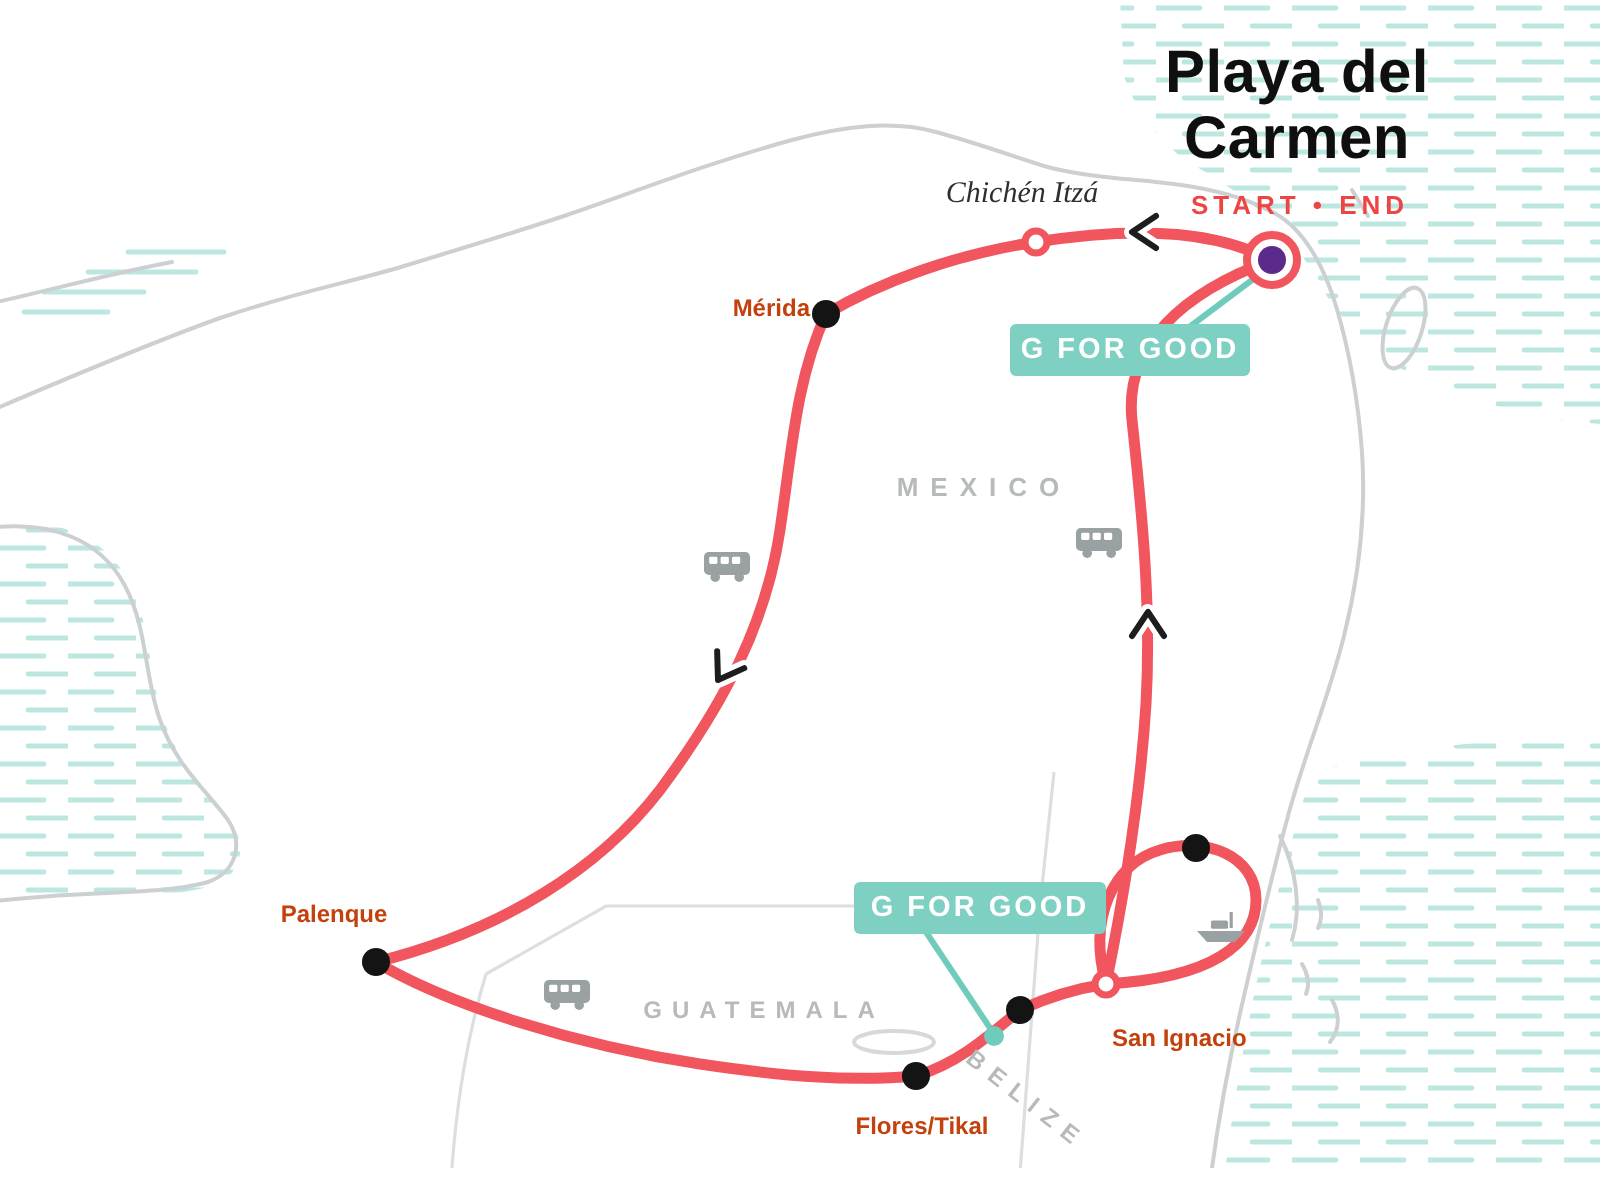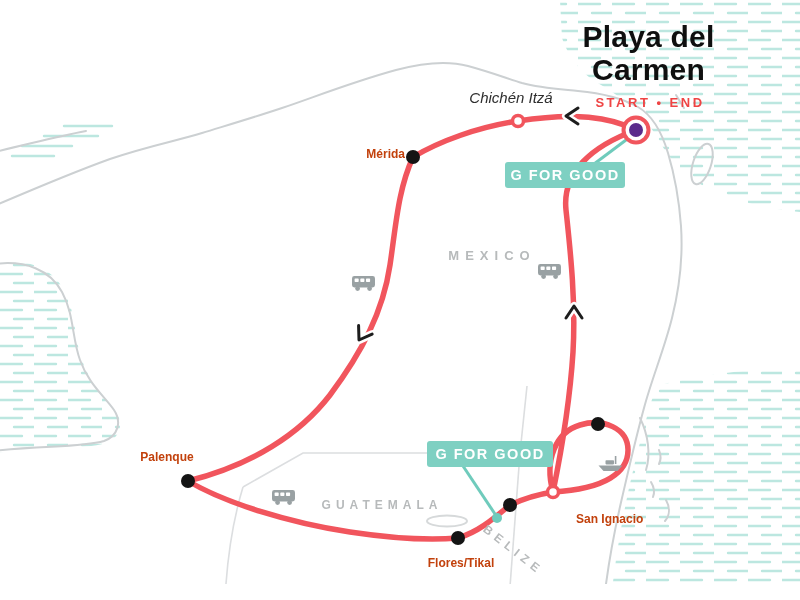--- a/index.html
+++ b/index.html
@@ -5,21 +5,21 @@
   html,body{margin:0;padding:0;background:#ffffff;}
   .stage{position:relative;width:800px;height:584px;overflow:hidden;background:#fff;
          font-family:"Liberation Sans",sans-serif;}
   .stage svg{position:absolute;left:0;top:0;}
   .label{position:absolute;white-space:nowrap;}
   .title{width:175px;text-align:center;font-size:30px;line-height:33px;font-weight:bold;
          color:#0f0f0f;white-space:normal;letter-spacing:0.2px;}
   .startend{width:200px;text-align:center;font-size:13px;font-weight:bold;
             color:#ef4444;letter-spacing:2.5px;}
   .city{font-size:12px;font-weight:bold;color:#c2410c;}
-  .italic-city{font-size:15px;font-style:italic;color:#2e2e2e;}
+  .italic-city{font-size:15px;font-style:italic;color:#2e2e2e;font-family:Liberation Serif, serif;}
   .region{font-size:13px;font-weight:bold;color:#b7babb;letter-spacing:6px;}
   .region-sm{font-size:12px;letter-spacing:5px;}
   .badge{position:absolute;height:26px;display:flex;align-items:center;justify-content:center;
          background:#7ed0c2;color:#ffffff;font-weight:bold;font-size:14.5px;
          letter-spacing:1.5px;border-radius:3px;margin-left:28px;}
   .rot{transform:rotate(38deg);transform-origin:left top;}
   .ta-c{text-align:center;} .ta-r{text-align:right;}
 </style>
 </head>
 <body>
@@ -133,24 +133,24 @@
 <div class="label startend" style="left:550px;top:95px;">START • END</div>
 
 <div class="label italic-city ta-c" style="left:446px;top:89px;width:130px;">Chichén Itzá</div>
 
 <div class="label city ta-r" style="left:285px;top:147px;width:120px;">Mérida</div>
 
 <div class="label city ta-c" style="left:107px;top:450px;width:120px;">Palenque</div>
 
 <div class="label city ta-c" style="left:391px;top:556px;width:140px;">Flores/Tikal</div>
 
-<div class="label city" style="left:556px;top:512px;margin-left:20px;">San Ignacio</div>
+<div class="label city" style="left:556px;top:512px;">San Ignacio</div>
 
 
-<div class="label region ta-c" style="left:432px;top:236px;width:120px;margin-top:12px;">MEXICO</div>
+<div class="label region ta-c" style="left:432px;top:236px;width:120px;">MEXICO</div>
 
 <div class="label region region-sm ta-c" style="left:302px;top:498px;width:160px;">GUATEMALA</div>
 
 <div class="label region region-sm rot" style="left:489px;top:522px;">BELIZE</div>
 
 <div class="badge" style="left:477px;top:162px;width:120px;">G FOR GOOD</div>
 
 <div class="badge" style="left:399px;top:441px;width:126px;">G FOR GOOD</div>
 
 </div>

